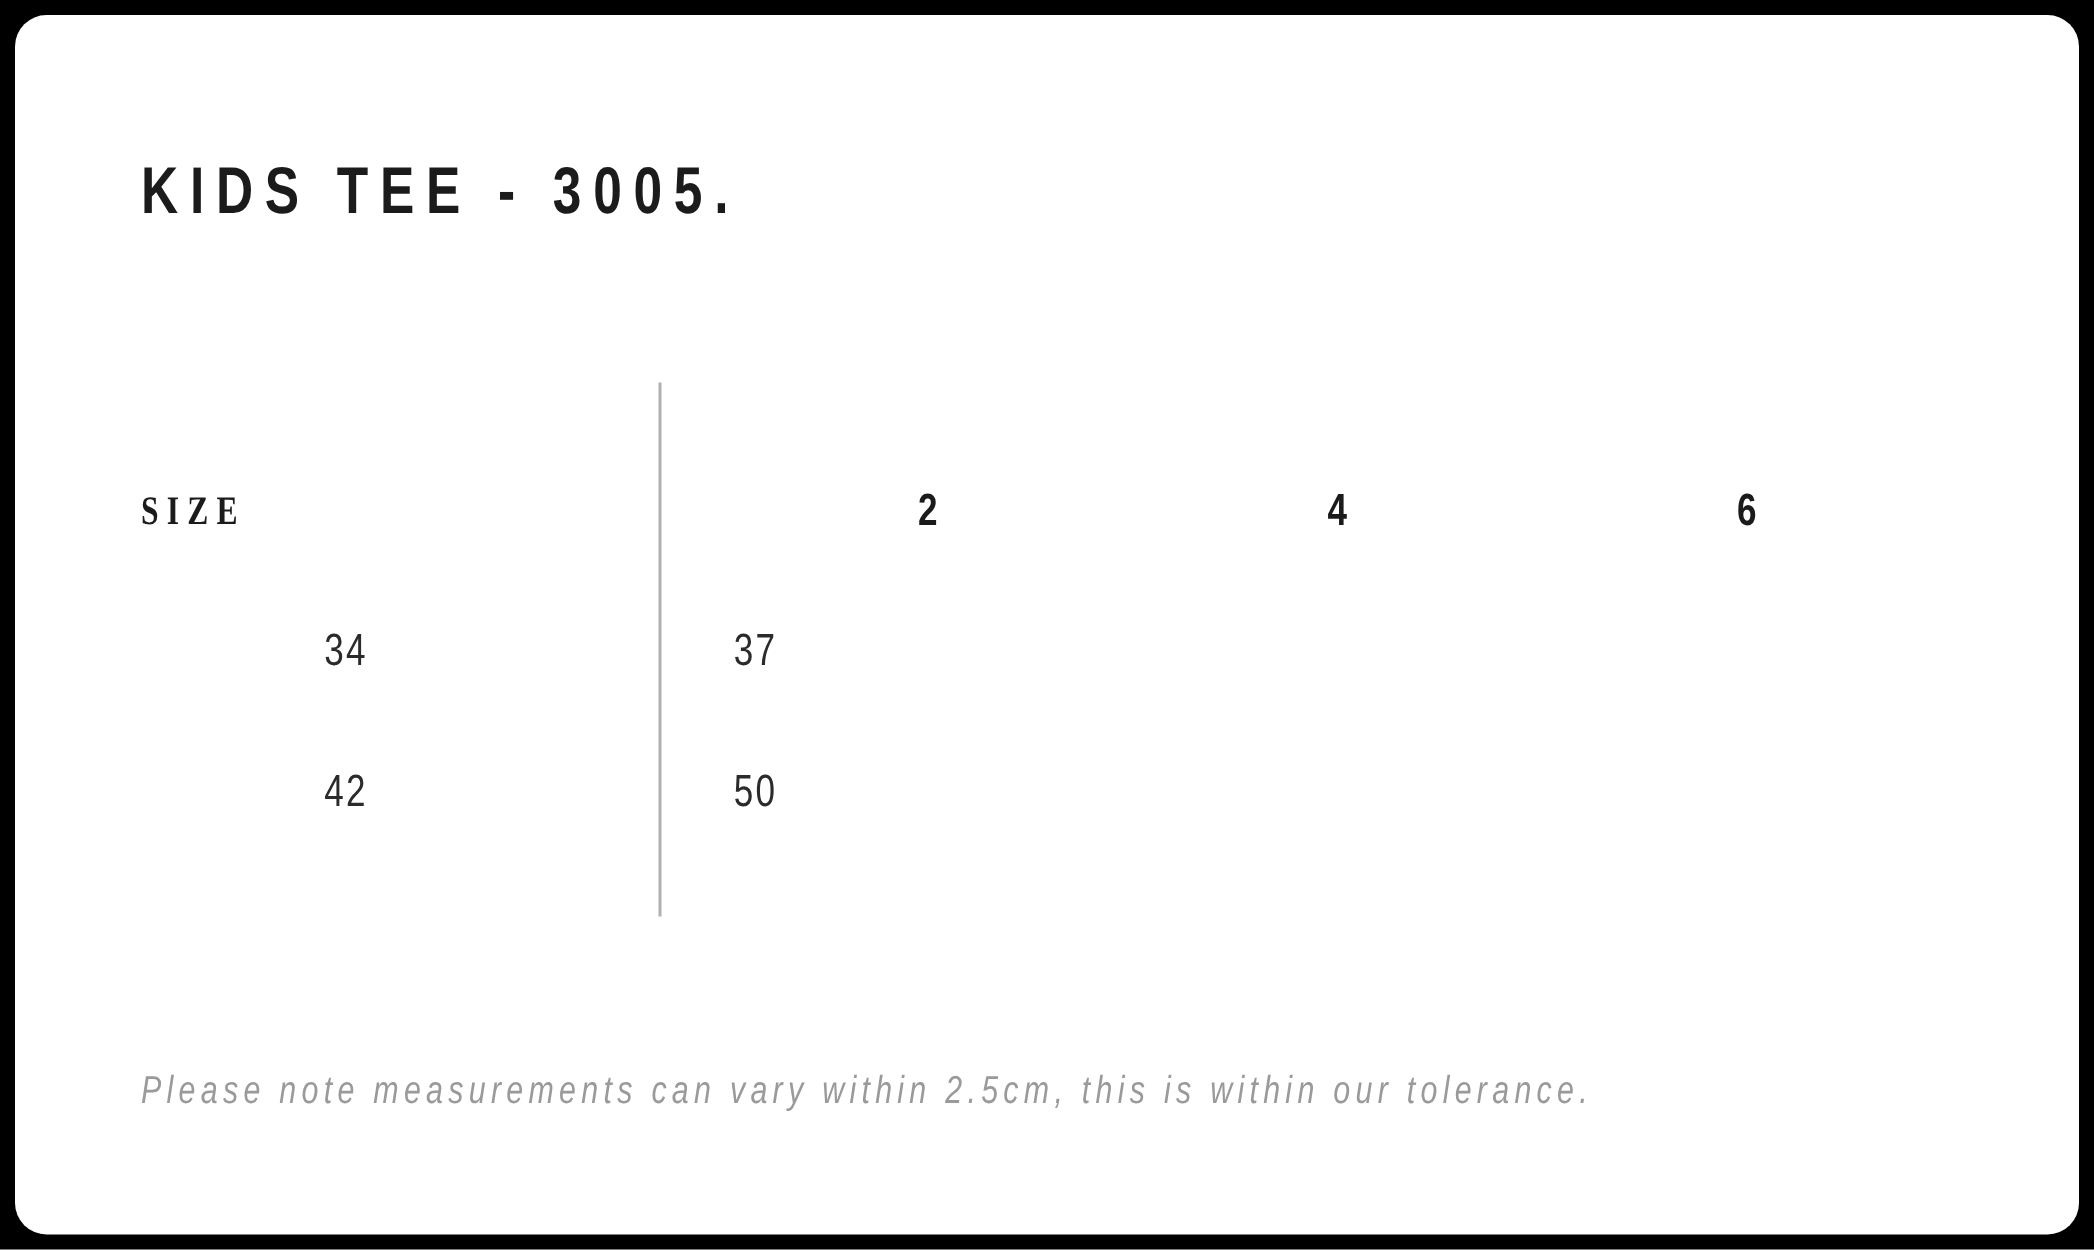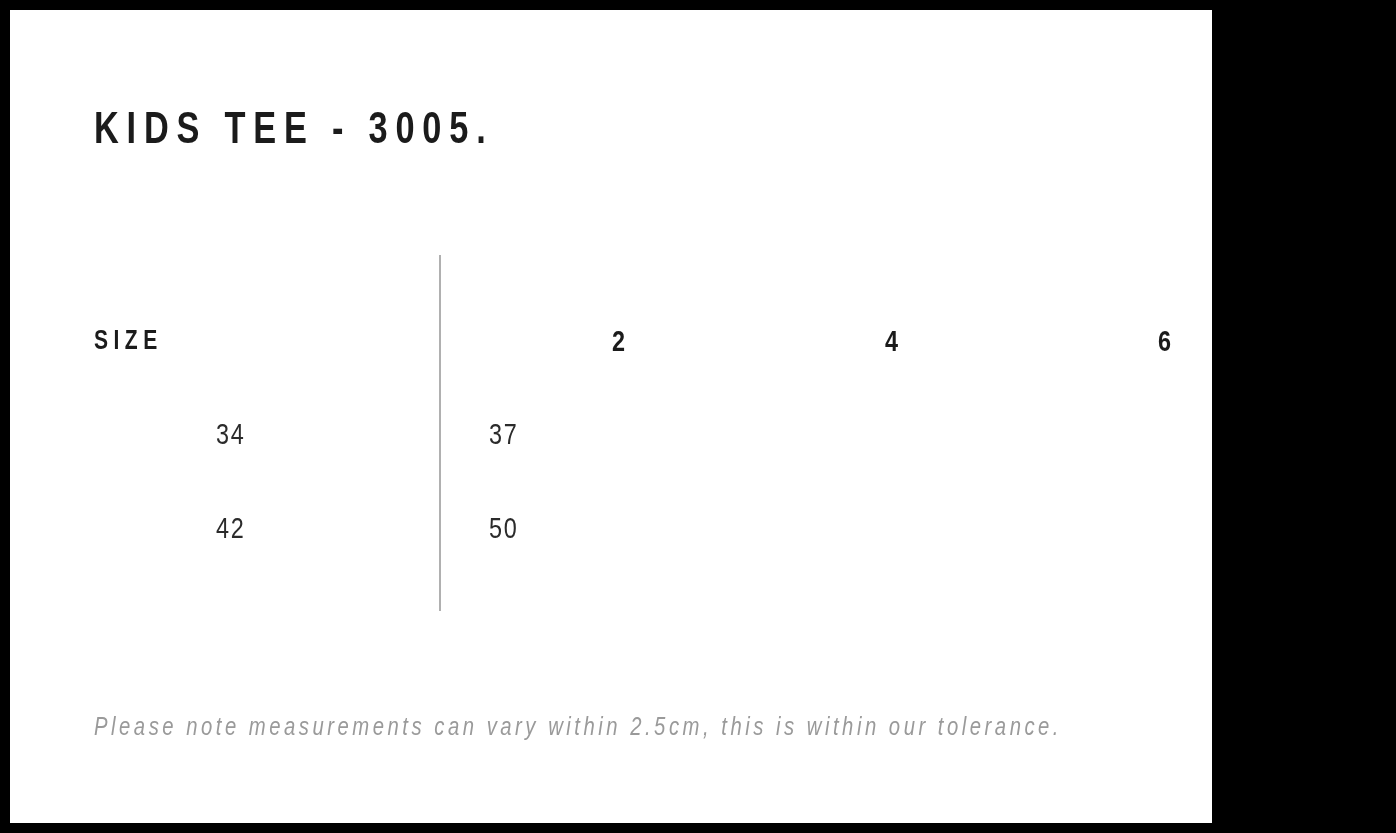--- a/index.html
+++ b/index.html
@@ -14,22 +14,23 @@
   }
   *{margin:0;padding:0;box-sizing:border-box;}
   html,body{width:1396px;height:833px;overflow:hidden;}
   body{
     background:var(--frame_border,#000);
     font-family:"Liberation Sans", sans-serif;
   }
   .page{
     position:absolute;
     left:10px; top:10px;
-    width:1202px; height:813px;
+    width:1376px; height:813px;
     background:var(--panel_background,#fff);
+    border-radius:21px;
   }
   
   .squeeze{
     display:inline-block;
     transform:scaleX(0.78);
     transform-origin:0 50%;
     white-space:nowrap;
   }
   .t-cell .squeeze{transform-origin:50% 50%;}
 
@@ -55,20 +56,21 @@
   }
   .t-row{
     display:flex;
     align-items:center;
     height:94px;
   }
   .t-row.t-head{height:93px;}
   .t-label{
     width:389px;
     text-align:left;
+    font-family:Liberation Serif, serif;
   }
   .t-cell{
     width:273px;
     text-align:center;
   }
   .size-head-text{
     font-size:27px;
     font-weight:700;
     letter-spacing:7px;
     color:var(--column_header_text,#1b1b1b);

